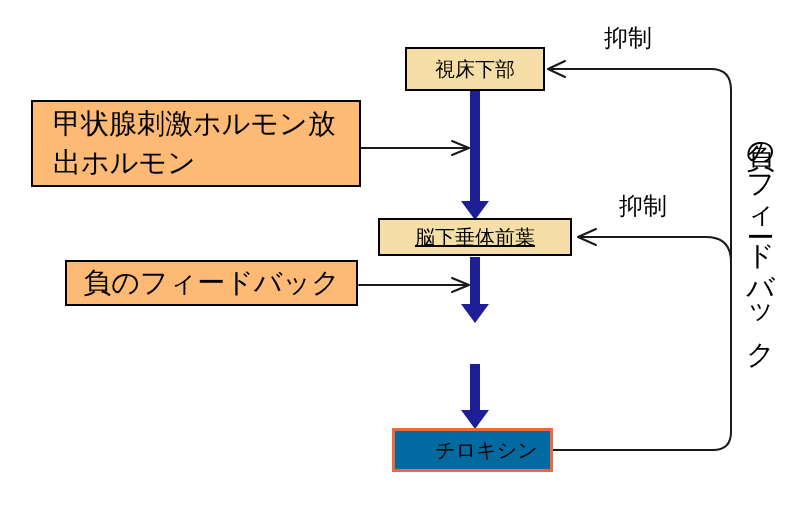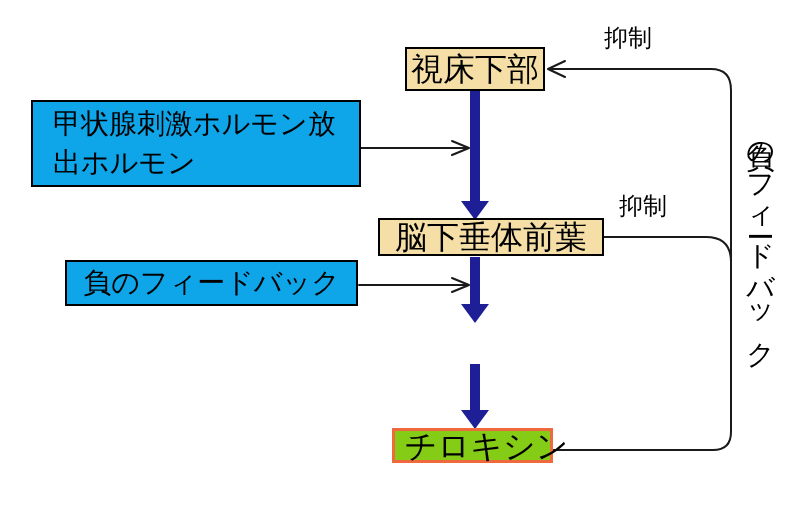--- a/index.html
+++ b/index.html
@@ -37,43 +37,43 @@
   }
   .node {
     position: absolute;
     box-sizing: border-box;
     display: flex;
     align-items: center;
     justify-content: center;
     background: #F5DFA6;
     border: 2px solid #000000;
     color: #000000;
-    font-size: 32px;
+    font-size: 20px;
     line-height: 1.25;
     white-space: nowrap;
   }
   .hormone-box {
     position: absolute;
     box-sizing: border-box;
     display: flex;
     align-items: center;
     justify-content: flex-start;
-    background: #0ea5e9;
+    background: #fdba74;
     border: 2px solid #000000;
     color: #000000;
     font-size: 28px;
     line-height: 1.38;
     text-align: left;
   }
   .node-hypothalamus { left: 405px; top: 47px;  width: 140px; height: 44px; }
-  .node-pituitary    { left: 378px; top: 218px; width: 226px; height: 38px; }
+  .node-pituitary    { left: 378px; top: 218px; width: 194px; height: 38px; text-decoration: underline; }
   .node-thyroid      { left: 418px; top: 322px; width: 110px; height: 41px; }
   .node-thyroxine {
-    left: 392px; top: 428px; width: 161px; height: 35px;
-    background: #84cc16;
+    left: 392px; top: 428px; width: 161px; height: 44px;
+    background: #0369a1;
     border: 3px solid #EE6A3E;
     padding-left: 28px;
   }
   .hormone-trh { left: 31px; top: 100px; width: 330px; height: 87px; padding: 0 20px; white-space: normal; }
   .hormone-tsh { left: 65px; top: 260px; width: 293px; height: 46px; justify-content: center; white-space: nowrap; }
   .annotation {
     position: absolute;
     color: #000000;
     font-size: 24px;
     white-space: nowrap;

